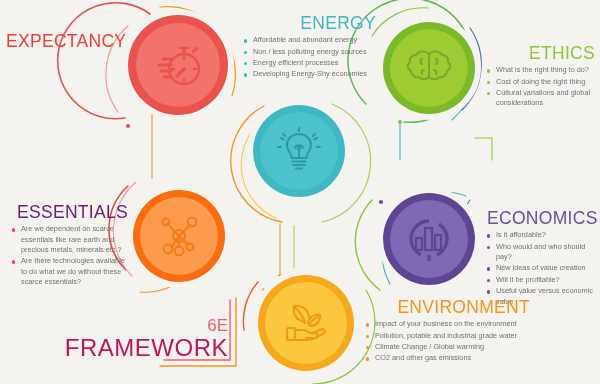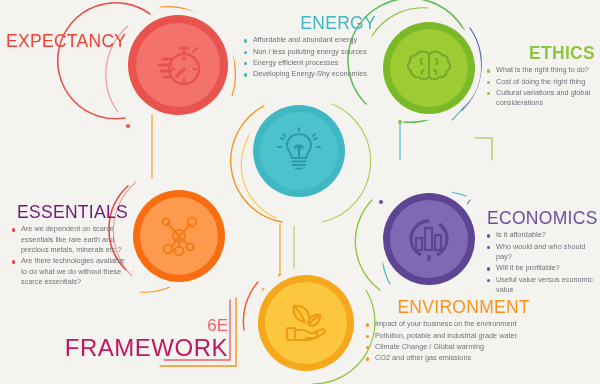--- a/index.html
+++ b/index.html
@@ -190,33 +190,34 @@
     <div class="heading" style="color:#3fb8c4;">ENERGY</div>
     <ul class="points" style="--dot:#3fb8c4;">
       <li>Affordable and abundant energy</li>
       <li>Non / less polluting energy sources</li>
       <li>Energy efficient processes</li>
       <li>Developing Energy-Shy economies</li>
     </ul>
   </div>
 
   <div class="block" style="left:487px;top:44px;width:108px;">
-    <div class="heading" style="color:#8cc63f;font-weight:bold;">ETHICS</div>
+    <div class="heading" style="color:#8cc63f;">ETHICS</div>
     <ul class="points" style="--dot:#8cc63f;">
       <li>What is the right thing to do?</li>
       <li>Cost of doing the right thing</li>
       <li>Cultural variations and global considerations</li>
     </ul>
   </div>
 
   <div class="block" style="left:487px;top:209px;width:110px;">
     <div class="heading" style="color:#6b4fa0;">ECONOMICS</div>
     <ul class="points" style="--dot:#6b4fa0;">
       <li>Is it affordable?</li>
       <li>Who would and who should pay?</li>
+      <li>New ideas of value creation</li>
       <li>Will it be profitable?</li>
       <li>Useful value versus economic value</li>
     </ul>
   </div>
 
   <div class="block" style="left:366px;top:298px;width:164px;">
     <div class="heading" style="color:#f7941e;">ENVIRONMENT</div>
     <ul class="points" style="--dot:#f7941e;">
       <li>Impact of your business on the environment</li>
       <li>Pollution, potable and industrial grade water</li>

